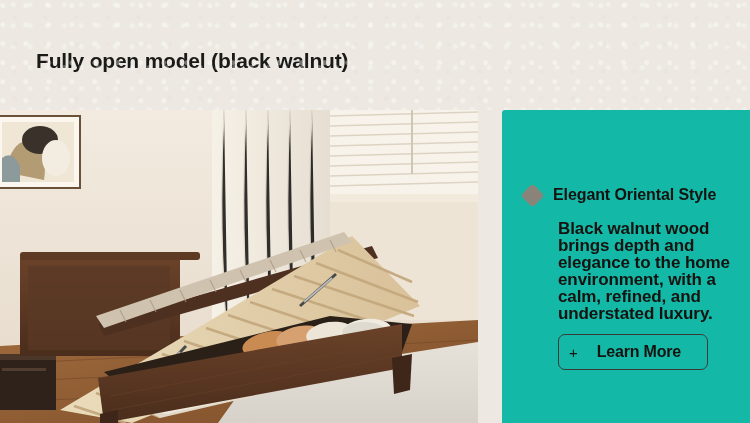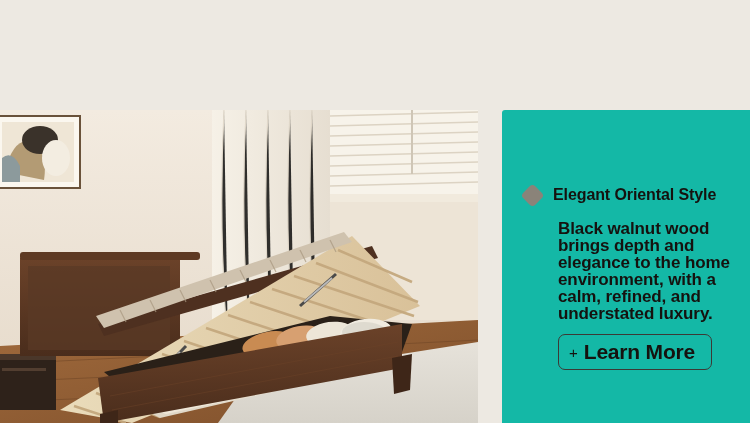--- a/index.html
+++ b/index.html
@@ -67,27 +67,30 @@
   .learn-btn {
     position:absolute; left:56px; top:224px;
     min-width:150px; height:36px; padding:0 16px 0 10px;
     display:flex; align-items:center; gap:6px;
     background:transparent;
     border:1px solid #3c3935; border-radius:7px;
     font-family:"Liberation Sans", sans-serif;
     cursor:pointer;
   }
   .plus { font-size:15px; font-weight:400; color:#15120f; line-height:1; }
-  .learn-label { font-size:21px; font-weight:700; color:#15120f; letter-spacing:-0.2px; }
+  .learn-label { font-size:16px; font-weight:700; color:#15120f; letter-spacing:-0.2px;margin-left:13px; }
 </style>
 </head>
 <body>
 
 <div class="page">
 
+  <div class="header">
+    <div class="page-title">Fully open model (black walnut)</div>
+  </div>
 
   <div class="photo">
     <svg viewBox="0 0 478 313" xmlns="http://www.w3.org/2000/svg">
       <defs>
         <linearGradient id="wallG" x1="0" y1="0" x2="0" y2="1">
           <stop offset="0" stop-color="#F3EBE0"></stop>
             <stop offset="1" stop-color="#E8DDCE"></stop>
         </linearGradient>
         <linearGradient id="floorG" x1="0" y1="0" x2="1" y2="1">
           <stop offset="0" stop-color="#A06A3C"></stop>

